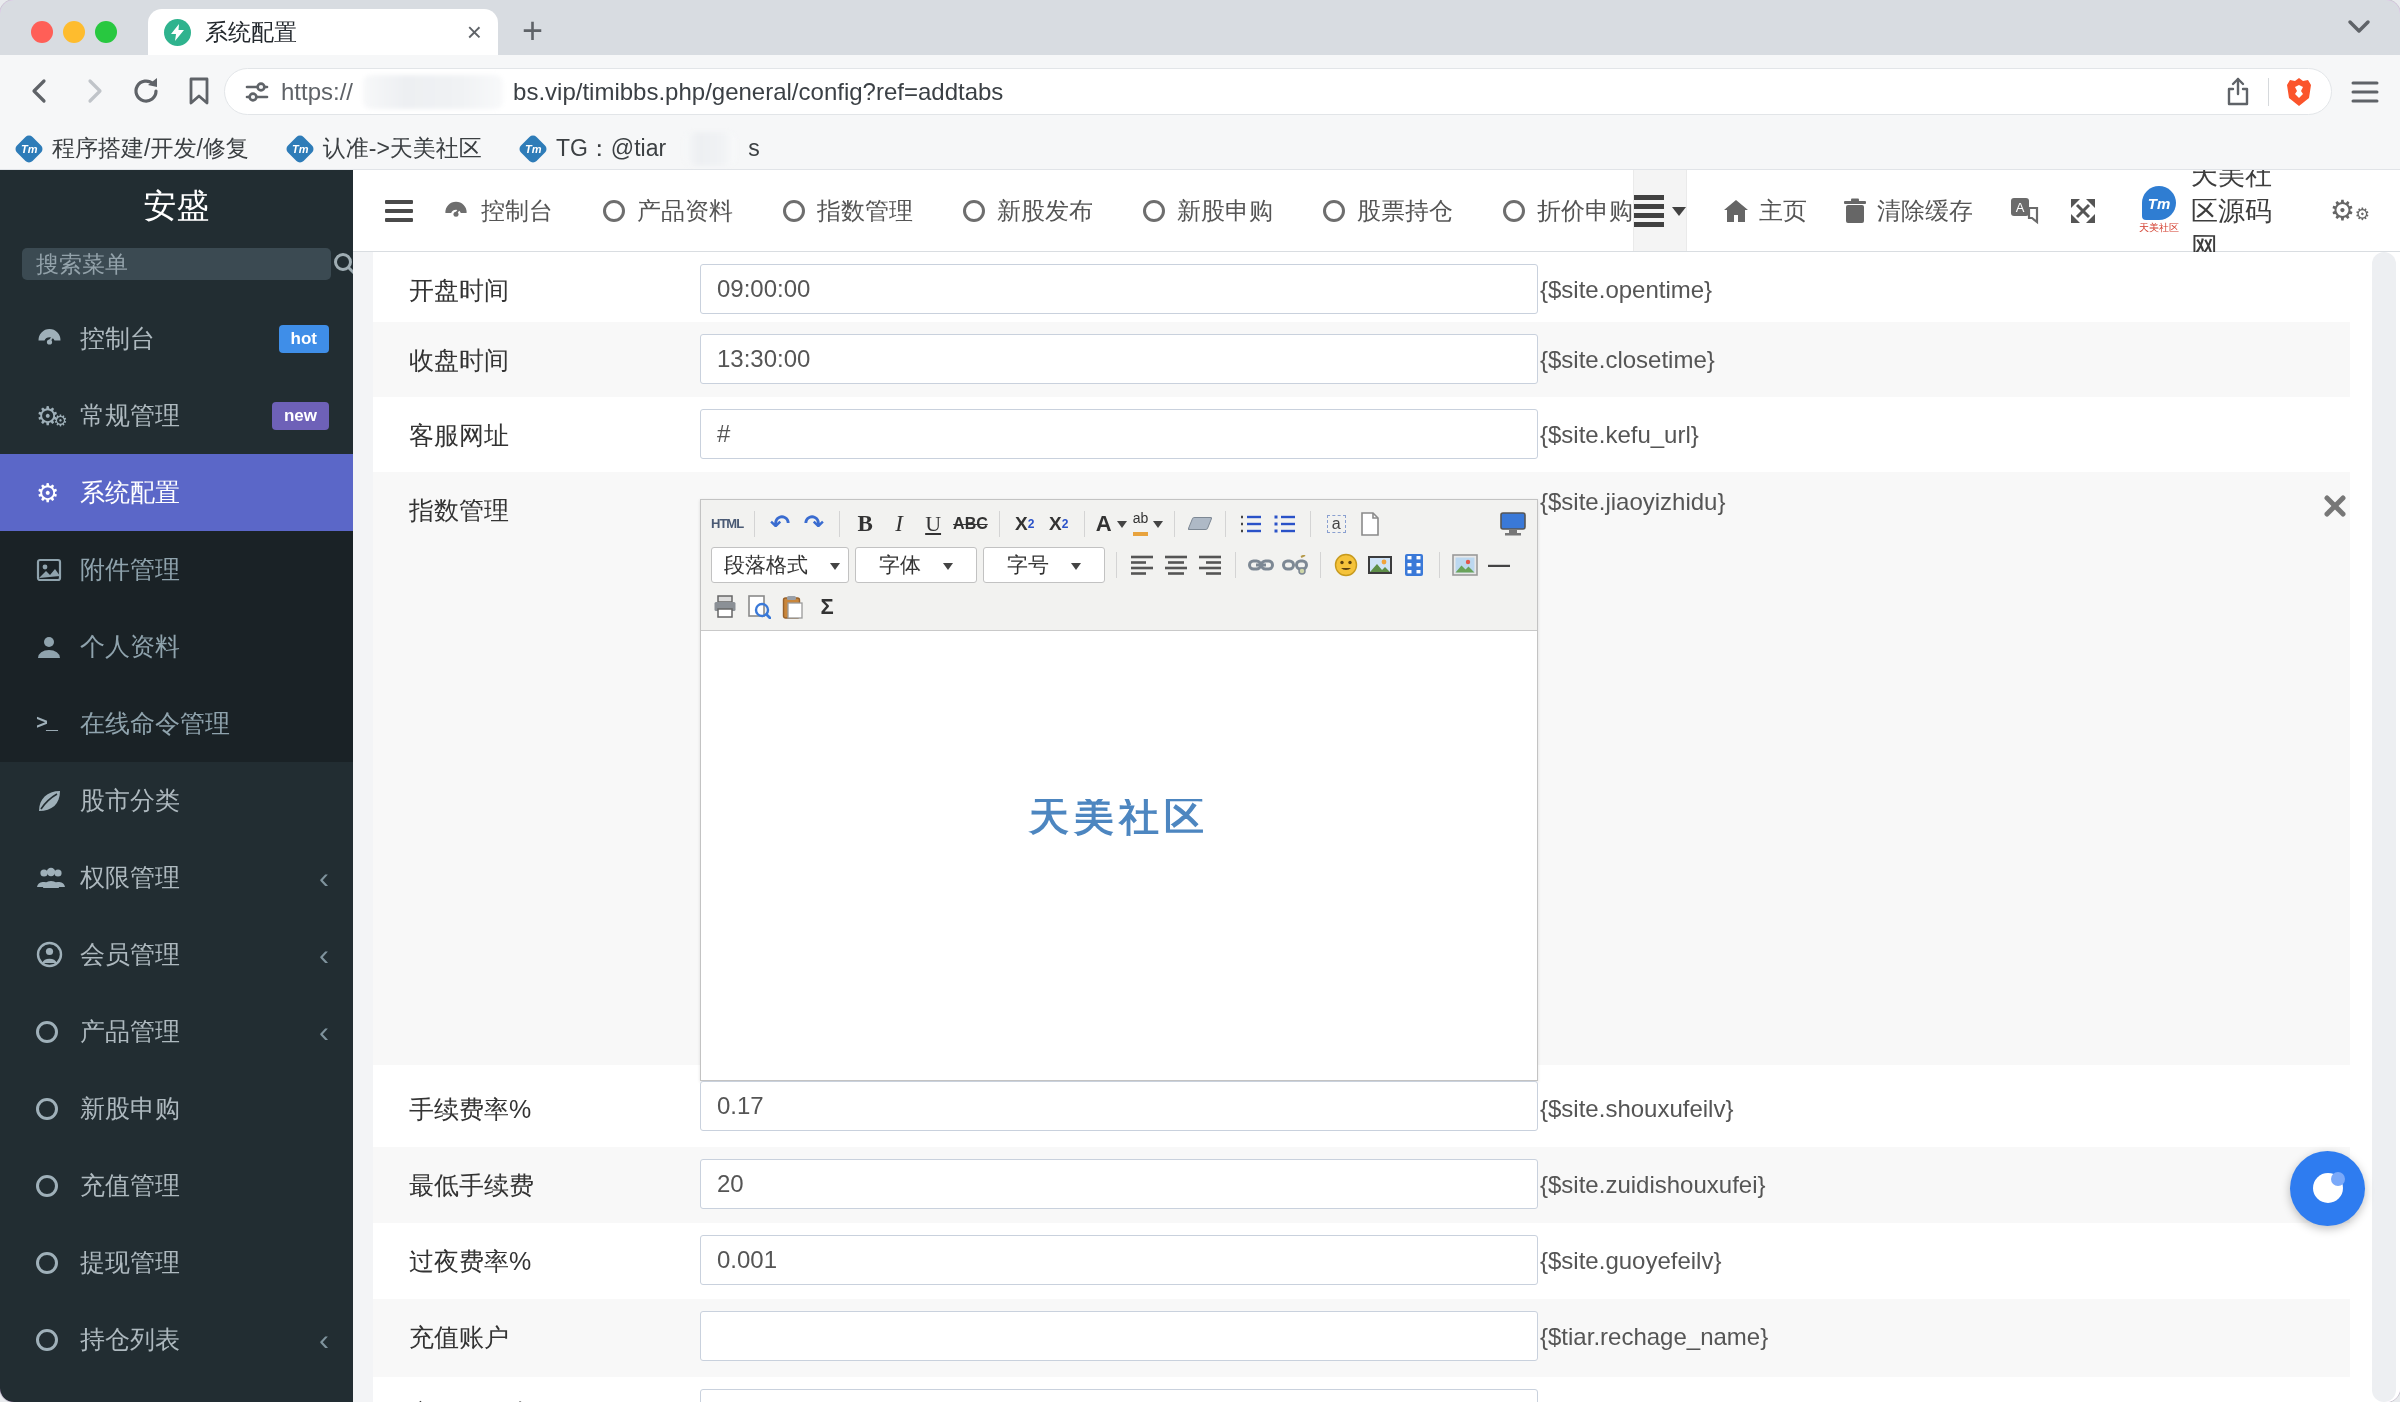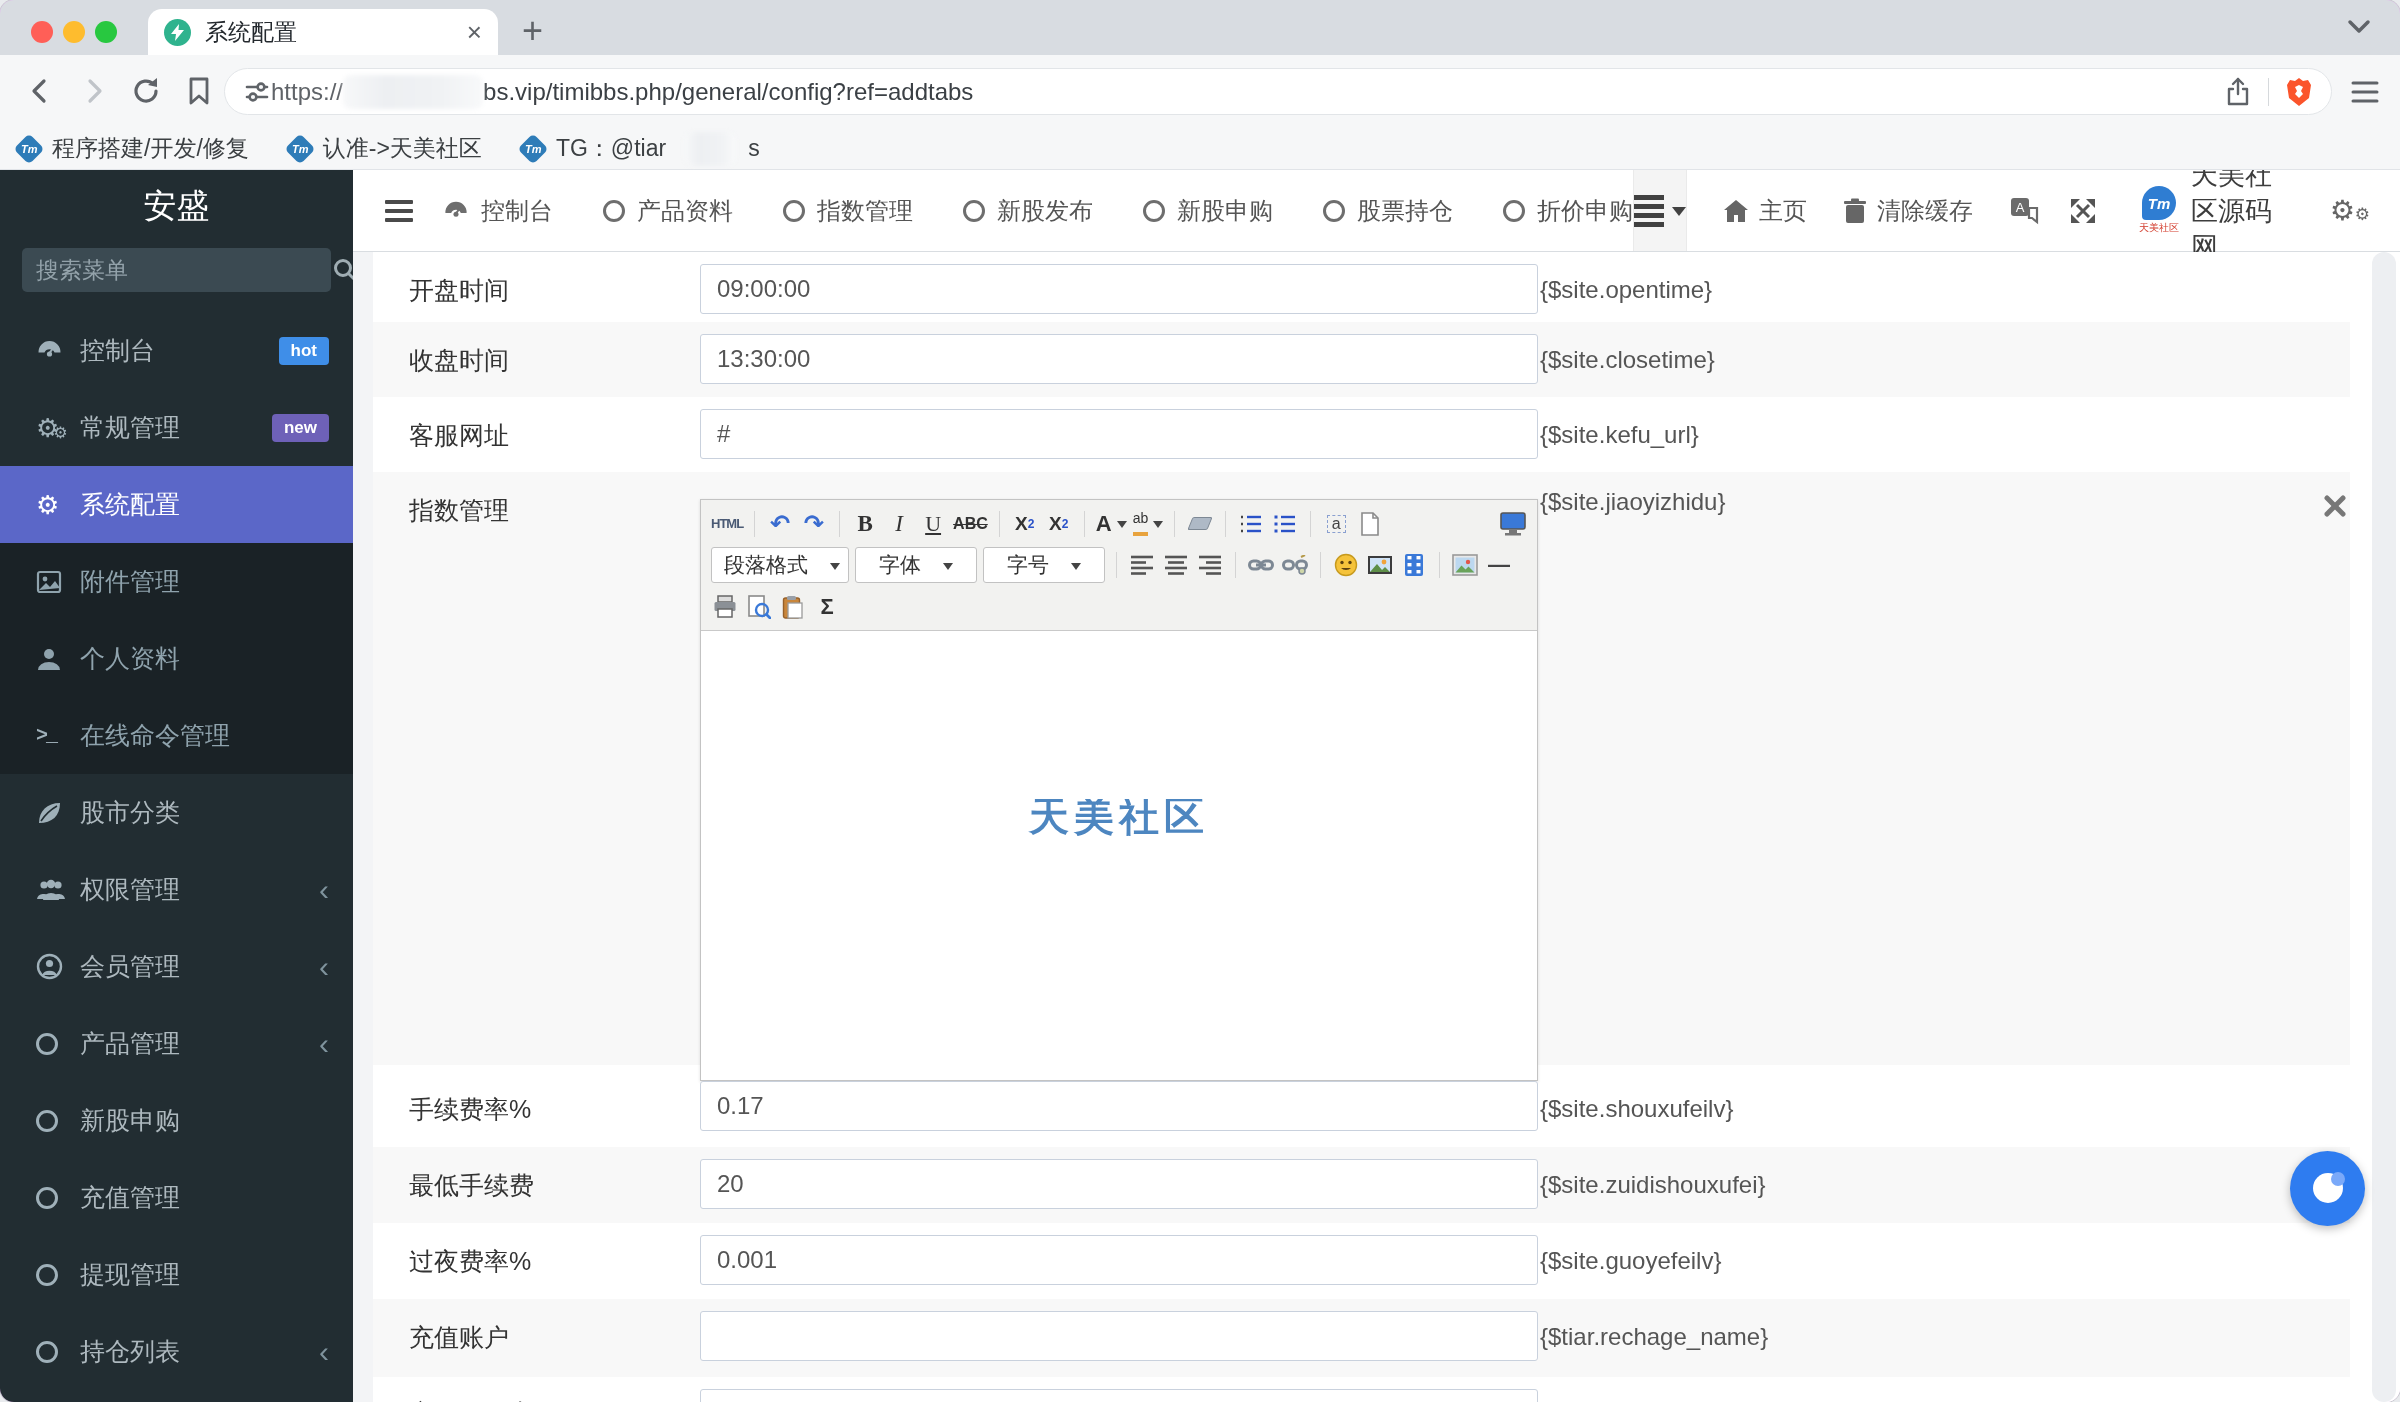--- a/index.html
+++ b/index.html
@@ -13,40 +13,40 @@
   .l-red{left:31px;background:#ff5f57}.l-yellow{left:63px;background:#febc2e}.l-green{left:95px;background:#28c840}
   .btab{position:absolute;left:148px;top:9px;width:350px;height:46px;background:#fff;border-radius:14px 14px 0 0;display:flex;align-items:center;padding:0 16px;gap:14px}
   .favicon{width:27px;height:27px;border-radius:50%;background:#2fb38e;display:flex;align-items:center;justify-content:center;flex:none}
   .btab-title{font-size:23px;color:#24292e;flex:1;white-space:nowrap;overflow:hidden}
   .btab-close{font-size:26px;color:#5f6368;line-height:1;cursor:default}
   .newtab{position:absolute;left:522px;top:10px;font-size:36px;font-weight:300;color:#5f6368}
   .strip-chev{position:absolute;right:28px;top:18px;color:#5f6368}
 
   .btoolbar{height:73px;background:#f6f7f8;position:relative;display:flex;align-items:center}
   .nav-ico{position:absolute;top:20px;color:#5f6368}
-  .pill{position:absolute;left:224px;right:68px;top:13px;height:47px;background:#fff;border:1px solid #e2e5e8;border-radius:24px;display:flex;align-items:center;padding:0 18px;gap:0}
+  .pill{position:absolute;left:224px;right:68px;top:13px;height:47px;background:#fff;border:1px solid #e2e5e8;border-radius:24px;display:flex;align-items:center;padding:0 18px;gap:10px}
   .pill-url{font-size:24px;color:#3b4045;white-space:nowrap}
   .pill-scheme{color:#5f6368}
   .blurbox{height:34px;border-radius:8px;background:linear-gradient(90deg,#f7f8f9,#edeff2 30%,#f0f2f4 70%,#f8f9fa);filter:blur(2px)}
   .blur-url{width:140px}
   .pill-right{margin-left:auto;display:flex;align-items:center;gap:16px}
   .pill-div{width:1px;height:28px;background:#d6d9dc}
 
   .bmbar{height:42px;background:#f6f7f8;border-bottom:1px solid #e1e4e8;display:flex;align-items:center;padding-left:18px}
   .bm{display:flex;align-items:center;gap:12px;margin-right:40px}
   .tm-diamond{width:22px;height:22px;background:#2e7cb8;border-radius:5px;transform:rotate(45deg);display:flex;align-items:center;justify-content:center;flex:none}
   .tm-diamond i{transform:rotate(-45deg);font-style:italic;font-weight:bold;color:#fff;font-size:11px}
   .bm-label{font-size:23px;color:#3c4043;white-space:nowrap}
   .blur-bm{width:52px;margin-left:6px}
 
   
   .app{position:absolute;top:170px;left:0;right:0;bottom:0;display:flex}
   .sidebar{width:353px;flex:none;background:#222d32;position:relative;overflow:hidden}
   .brand{height:62px;display:flex;align-items:center;justify-content:center;color:#fff;font-size:33px;padding-top:10px}
-  .sb-search{margin:16px 22px 0;height:44px;background:#3b4a52;border-radius:5px;display:flex;align-items:center;padding:4px 14px}
+  .sb-search{margin:16px 22px 0;height:32px;background:#3b4a52;border-radius:5px;display:flex;align-items:center;padding:4px 14px}
   .sb-search input{flex:1;background:transparent;border:0;outline:0;font-size:23px;color:#cfd8dc}
   .sb-search input::placeholder{color:#93a2aa}
   .sb-menu{margin-top:20px}
   .sb-item{height:77px;display:flex;align-items:center;padding:0 24px 0 36px;font-size:25px;color:#aeb9bf;position:relative}
   .sb-ico{width:44px;display:flex;align-items:center;color:#9fb0b9;flex:none;font-size:26px;line-height:1}
   .submenu{background:#1a2226}
   .submenu .sb-item{color:#8fa3ad}
   .sb-item.active{background:#5b67c8;color:#fff}
   .sb-item.active .sb-ico{color:#fff}
   .sb-badge{margin-left:auto;font-size:17px;font-weight:bold;color:#fff;padding:4px 12px;border-radius:4px}

